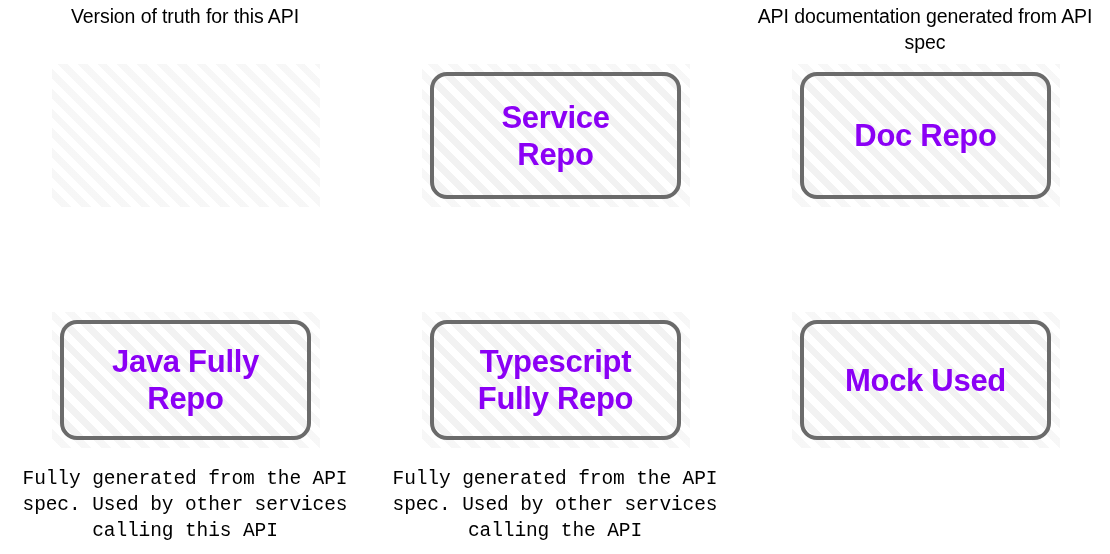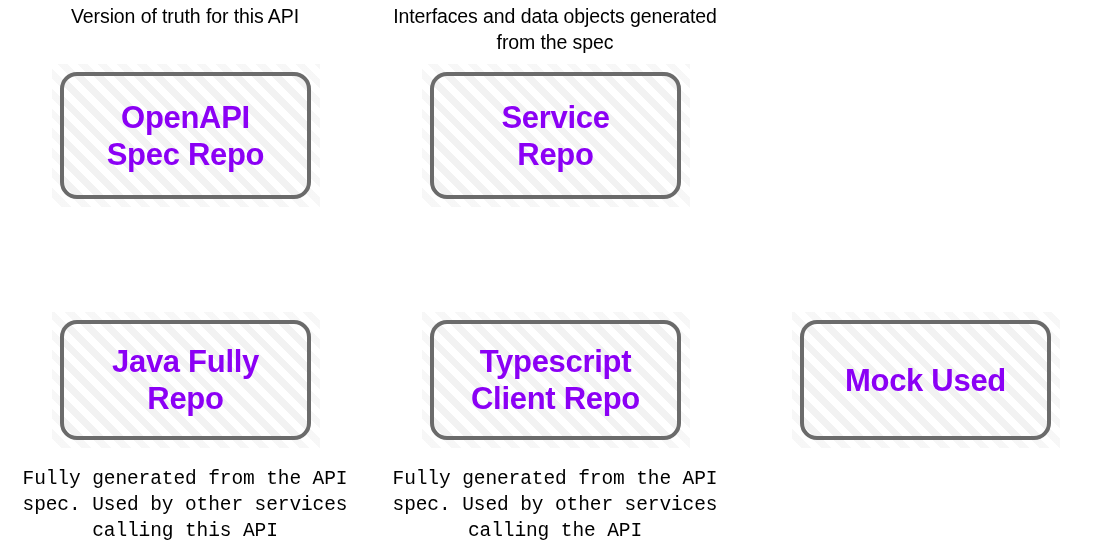--- a/index.html
+++ b/index.html
@@ -127,53 +127,55 @@
 </style>
 </head>
 <body>
 
 <div id="canvas">
 
   <div class="cell row0 col0">
     <div class="caption caption-top">Version of truth
 for this API</div>
     <div class="stripe-bleed"></div>
-    <div class="repo-box">
-      <div class="repo-label">OpenAPI
-Spec Repo</div>
-    </div>
   </div>
 
   <div class="cell row0 col1">
-    <div class="caption caption-top">Interfaces and data objects
-generated from the spec</div>
     <div class="stripe-bleed"></div>
     <div class="repo-box">
       <div class="repo-label">Service
 Repo</div>
     </div>
   </div>
 
+  <div class="cell row0 col2">
+    <div class="caption caption-top">API documentation
+generated from API spec</div>
+    <div class="stripe-bleed"></div>
+    <div class="repo-box">
+      <div class="repo-label">Doc Repo</div>
+    </div>
+  </div>
 
   <div class="cell row1 col0">
     <div class="stripe-bleed"></div>
     <div class="repo-box">
       <div class="repo-label">Java Fully
 Repo</div>
     </div>
     <div class="caption caption-bottom">Fully generated from the
 API spec. Used by other
 services calling this API</div>
   </div>
 
   <div class="cell row1 col1">
     <div class="stripe-bleed"></div>
     <div class="repo-box">
       <div class="repo-label">Typescript
-Client Repo</div>
+Fully Repo</div>
     </div>
     <div class="caption caption-bottom">Fully generated from the
 API spec. Used by other
 services calling the API</div>
   </div>
 
   <div class="cell row1 col2">
     <div class="stripe-bleed"></div>
     <div class="repo-box">
       <div class="repo-label">Mock Used</div>

